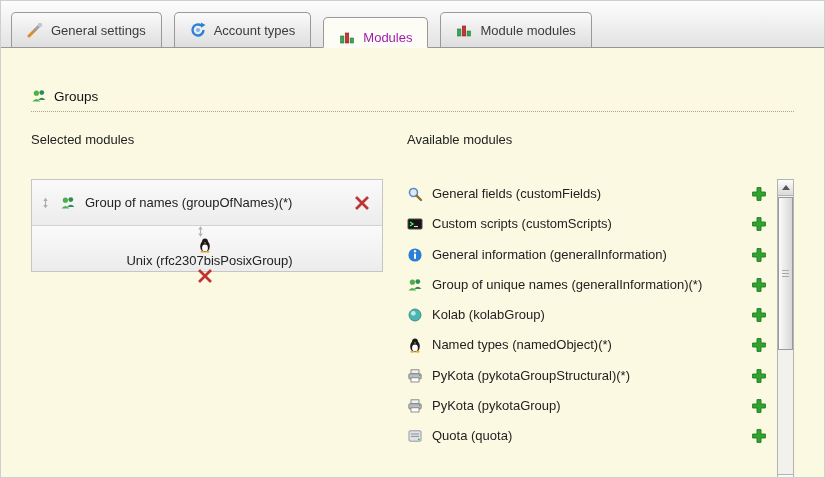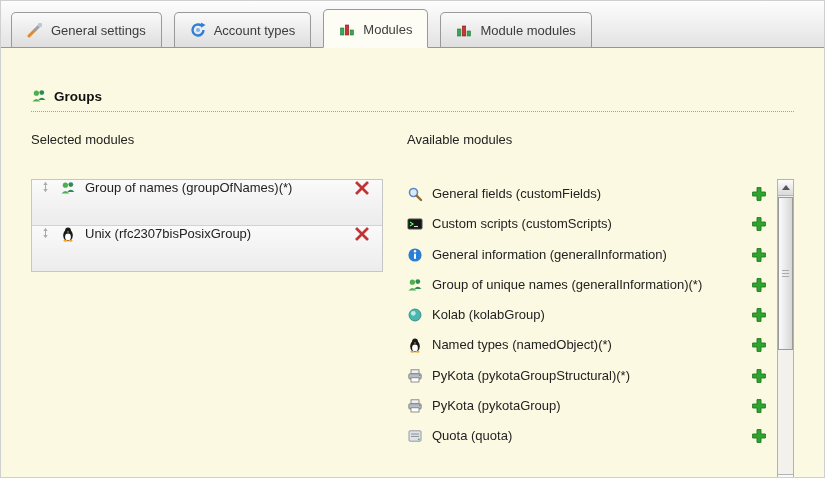--- a/index.html
+++ b/index.html
@@ -5,37 +5,37 @@
   html,body{margin:0;padding:0;}
   body{font-family:"Liberation Sans",sans-serif;background:#e9e9e9;}
   .page{width:825px;height:478px;box-sizing:border-box;background:#fcf9e2;border:1px solid #cfcfcf;overflow:hidden;}
 
   
   .tabbar{display:flex;align-items:flex-end;gap:12px;padding:8px 0 0 10px;height:38px;
           background:linear-gradient(#fdfdfd,#e3e3e3);border-bottom:1px solid #979797;}
   .tab{display:flex;align-items:center;gap:8px;padding:9px 15px;font-size:13px;color:#3c3c3c;
        background:linear-gradient(#fafafa,#dedede);border:1px solid #999;border-bottom:none;
        border-radius:5px 5px 0 0;cursor:pointer;white-space:nowrap;}
-  .tab.active{background:#fdfdf6;color:#404040;margin-bottom:-1px;padding-top:11px;padding-bottom:10px;
+  .tab.active{background:#fdfdf6;color:#a21caf;margin-bottom:-1px;padding-top:11px;padding-bottom:2px;
        border-bottom:1px solid #fdfdf6;position:relative;z-index:2;}
   .icon16{width:16px;height:16px;flex:0 0 16px;}
 
   
   .content{padding:0 30px;}
   .section-header{margin-top:40px;padding-bottom:7px;border-bottom:1px dotted #a9a489;
-       display:flex;align-items:center;gap:7px;font-size:13.5px;font-weight:bold;color:#111;}
+       display:flex;align-items:center;gap:7px;font-size:13.5px;font-weight:normal;color:#111;}
   .columns{display:flex;margin-top:20px;}
   .col-title{font-size:13px;color:#222;margin-bottom:32px;}
 
   
   .left-col{width:352px;flex:0 0 352px;}
   .selected-box{border:1px solid #c6c6c6;background:#fdfdfd;}
-  .sel-row{display:flex;height:45px;padding:0 12px 0 8px;
+  .sel-row{display:flex;align-items:center;height:45px;padding:0 12px 0 8px;
        background:linear-gradient(#fafafa,#ececec);}
-  .sel-row + .sel-row{border-top:1px solid #d2d2d2;}
+  .sel-row + .sel-row{border-top:1px solid #d2d2d2;flex-direction:column;}
   .drag{width:11px;height:14px;flex:0 0 11px;margin-right:9px;opacity:.75;cursor:grab;}
   .sel-label{flex:1;font-size:13px;color:#222;margin-left:9px;}
   .del{cursor:pointer;}
 
   
   .right-col{margin-left:24px;flex:1;}
   .avail-body{display:flex;}
   .avail-list{flex:1;}
   .avail-row{display:flex;align-items:center;padding:7px 0;font-size:13px;color:#222;}
   .avail-label{max-width:272px;line-height:1.25;margin-left:9px;}

